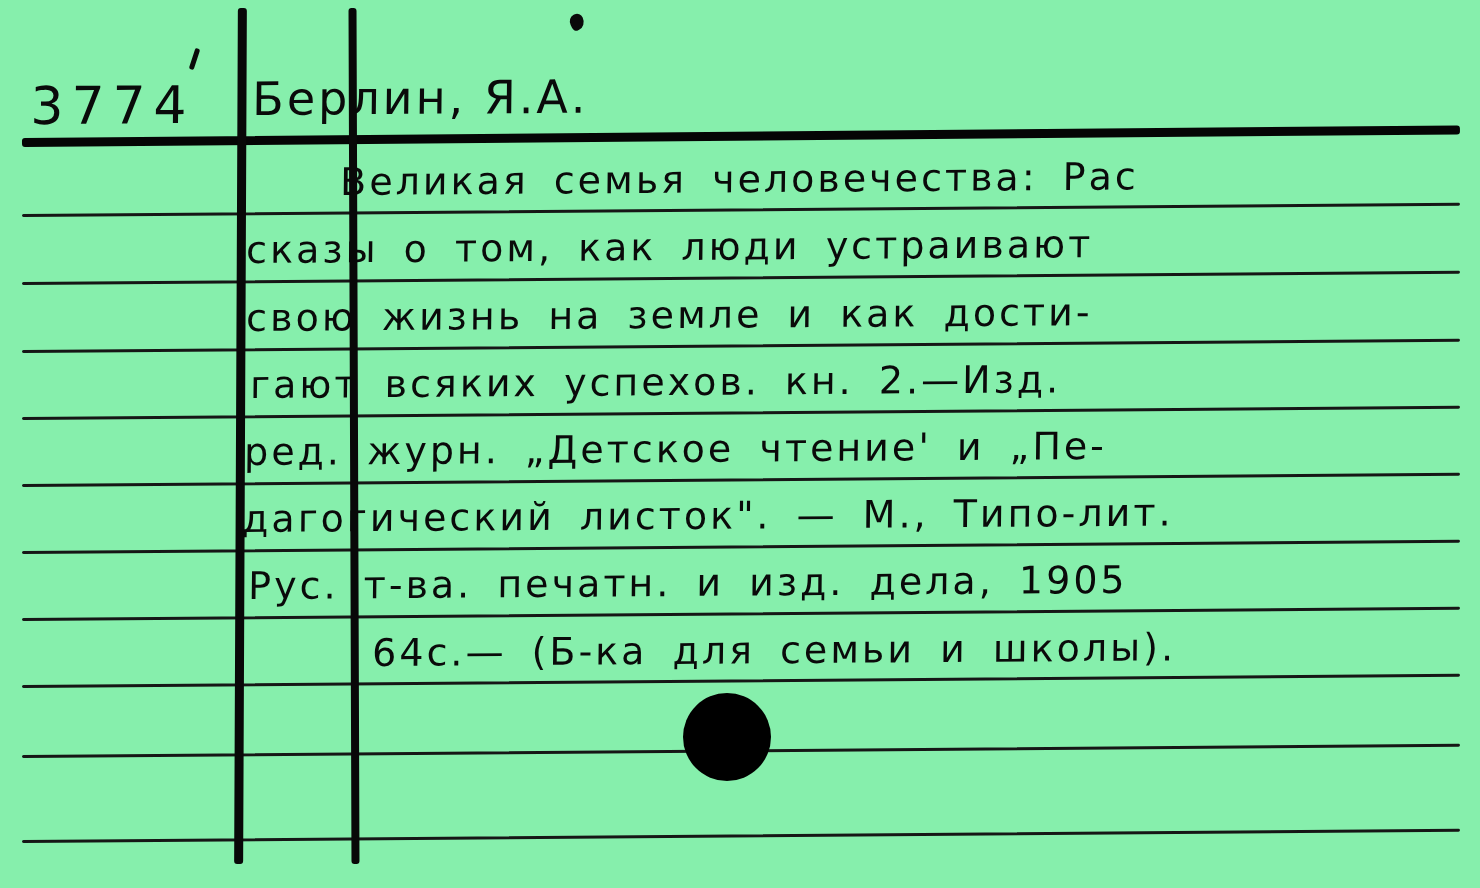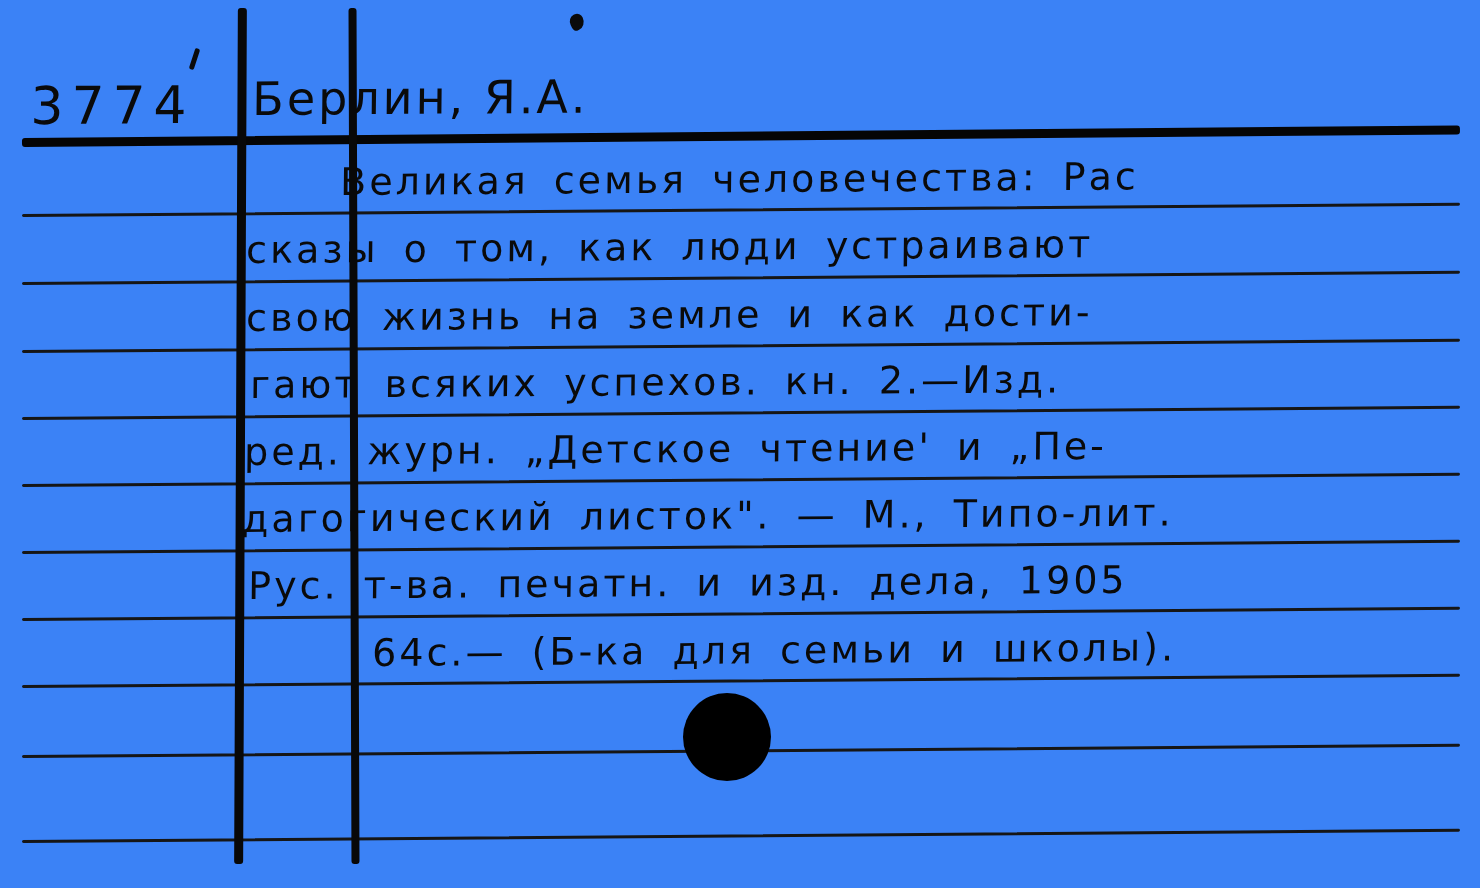--- a/index.html
+++ b/index.html
@@ -4,21 +4,21 @@
 <style>
   html, body {
     margin: 0;
     padding: 0;
     background: #ffffff;
   }
   .card {
     position: relative;
     width: 1480px;
     height: 888px;
-    background: #3b82f6;
+    background: #86efac;
     overflow: hidden;
     font-family: "DejaVu Sans", sans-serif;
     color: #0a0a0a;
   }
 
   
   .hline {
     position: absolute;
     left: 22px;
     width: 1438px;

